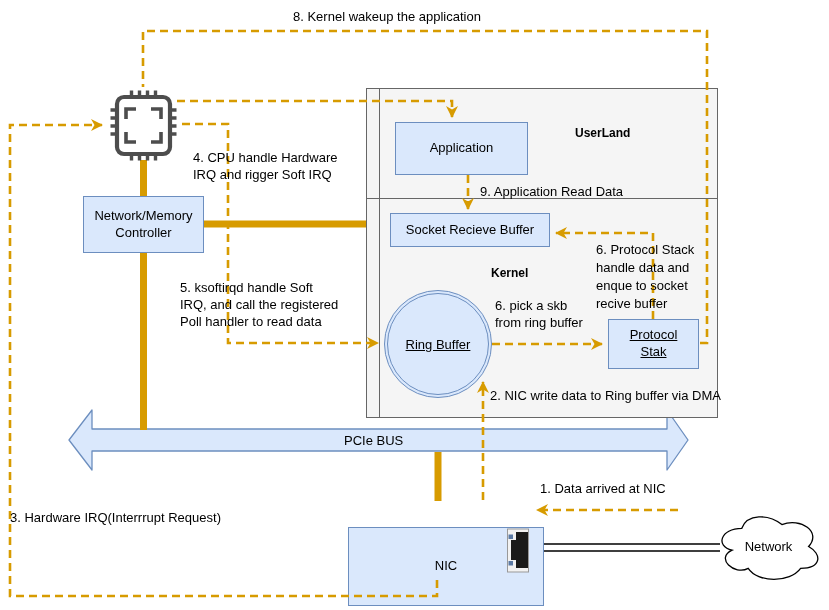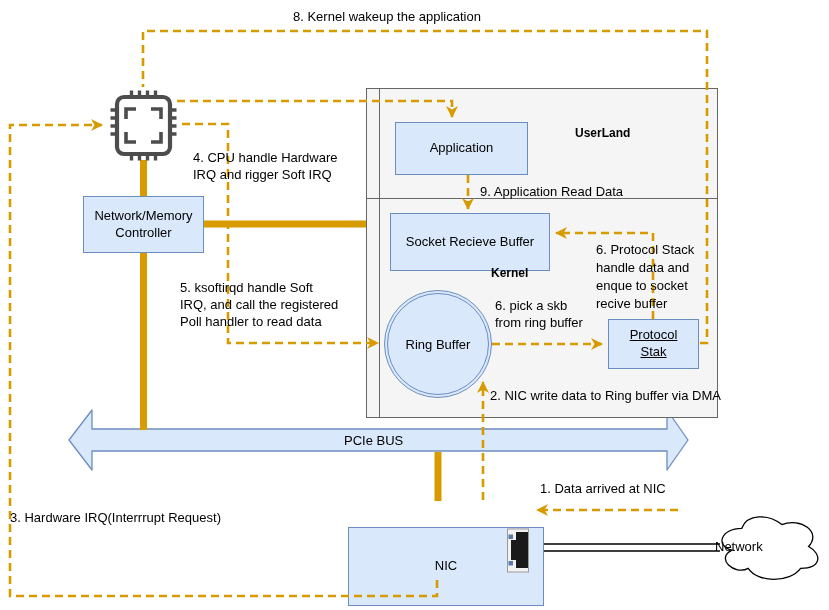--- a/index.html
+++ b/index.html
@@ -20,27 +20,28 @@
   .hline{position:absolute;height:1px;background:#666666;}
   .node{
     position:absolute;background:#dae8fc;border:1px solid #6c8ebf;box-sizing:border-box;
     display:flex;align-items:center;justify-content:center;text-align:center;
     font-size:13px;line-height:1.3;white-space:pre-line;
   }
   .circle{
     position:absolute;background:#dae8fc;border:1.5px solid #6c8ebf;border-radius:50%;
     box-sizing:border-box;display:flex;align-items:center;justify-content:center;
     font-size:13px;
+    text-decoration:underline;
   }
   .circle::before{
     content:"";position:absolute;inset:2px;border:1px solid #6c8ebf;border-radius:50%;
   }
   .circle span{position:relative;}
   .busLabel{position:absolute;font-size:13px;white-space:nowrap;}
-  .cloudLabel{position:absolute;font-size:13px;text-align:left;}
+  .cloudLabel{position:absolute;font-size:13px;text-align:center;}
 </style>
 </head>
 <body>
 
 <div id="stage">
 
   <svg class="layer" width="829" height="610">
 
     <polygon points="69,440 92,410 92,429 667,429 667,410 688,440 667,470 667,451 92,451 92,470" fill="#dae8fc" stroke="#6c8ebf" stroke-width="1.3" stroke-linejoin="round"></polygon>
 
@@ -53,21 +54,21 @@
     <path d="M741.8,528.3 C720.4,528.3 715,546.5 732.1,550.2 C715,558.2 734.3,575.7 748.2,568.4 C757.8,583 789.9,583 800.6,568.4 C822,568.4 822,553.8 808.6,546.5 C822,531.9 800.6,517.3 781.9,524.6 C768.5,513.7 747.1,513.7 741.8,528.3 Z" fill="#ffffff" stroke="#000" stroke-width="1.3"></path>
   </svg>
 
   <div class="container" style="left:366px;top:88px;width:352px;height:330px;"></div>
   <div class="vline" style="left:379px;top:88px;height:330px;"></div>
   <div class="hline" style="left:366px;top:198px;width:352px;"></div>
 
   <div class="node" style="left:395px;top:122px;width:133px;height:53px;">
     <span>Application</span>
   </div>
-  <div class="node" style="left:390px;top:213px;width:160px;height:58px;">
+  <div class="node" style="left:390px;top:213px;width:160px;height:34px;">
     <span>Socket Recieve Buffer</span>
   </div>
   <div class="node" style="left:608px;top:319px;width:91px;height:50px;text-decoration:underline;">
     <span>Protocol
 Stak</span>
   </div>
   <div class="node" style="left:83px;top:196px;width:121px;height:57px;">
     <span>Network/Memory
 Controller</span>
   </div>

